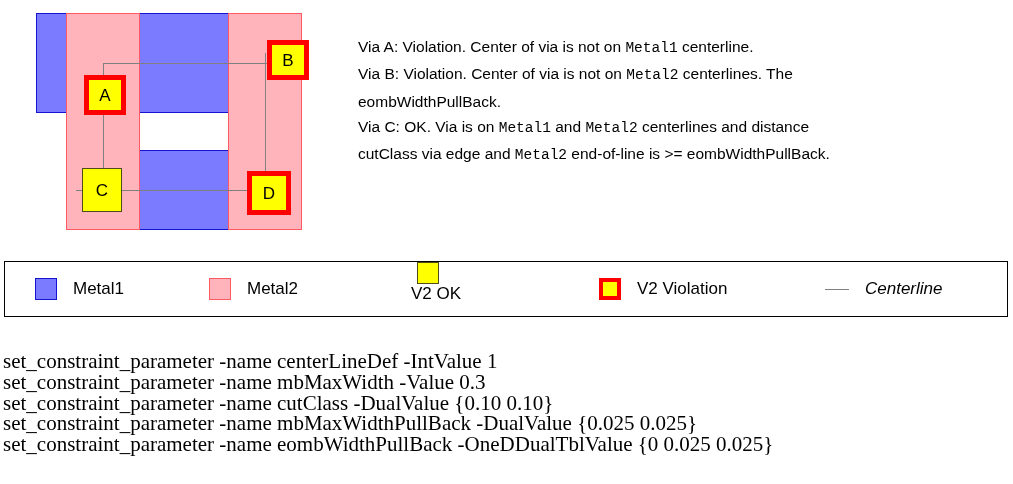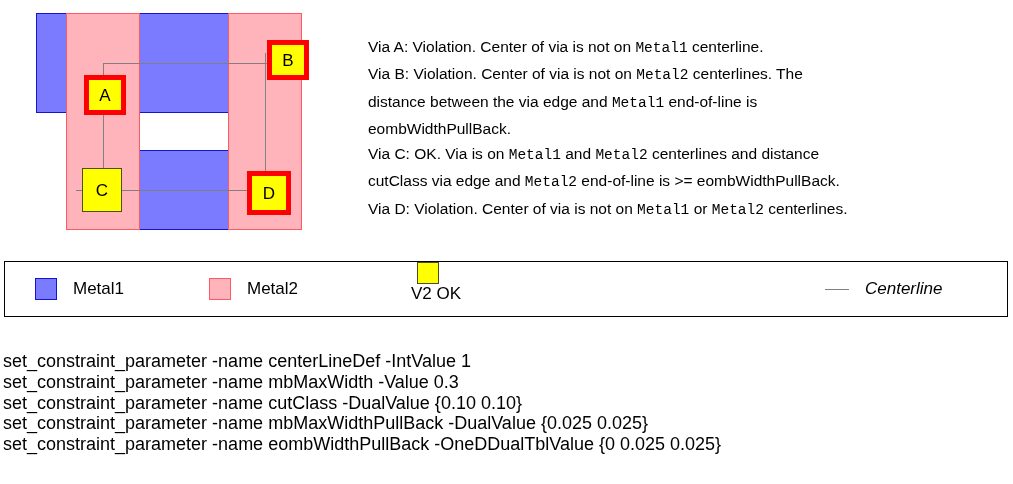--- a/index.html
+++ b/index.html
@@ -64,21 +64,21 @@
     font-size: 17px;
     line-height: 1;
     color: #000000;
   }
   .via.ok { border: 1px solid #4d4d1a; }
   .via.violation { border: 5px solid #ff0000; }
 
   
   #description {
     position: absolute;
-    left: 368px;
+    left: 358px;
     top: 34px;
     width: 642px;
     font-size: 15.5px;
     line-height: 25.3px;
     color: #000000;
     white-space: normal;
   }
   #description .ln { display: block; white-space: nowrap; }
   .mono {
     font-family: "Liberation Mono", monospace;
@@ -126,22 +126,22 @@
     font-size: 17px;
     white-space: nowrap;
   }
 
   
   #code-block {
     position: absolute;
     left: 3px;
     top: 351px;
     width: 1010px;
-    font-family: Liberation Sans, sans-serif;
-    font-size: 18px;
+    font-family: Liberation Serif, serif;
+    font-size: 21px;
     line-height: 20.8px;
     color: #000000;
     white-space: pre;
   }
   #code-block .code-line { display: block; white-space: pre; }
 </style>
 </head>
 <body>
 
 <div id="top-area">
@@ -175,40 +175,42 @@
     </div>
 
     <div class="via violation" style="left:211px; top:158px; width:44px; height:44px;">
       <span>D</span>
     </div>
   </div>
 
   <div id="description">
       <span class="ln"><span>Via A: Violation. Center of via is not on </span><span class="mono">Metal1</span><span> centerline.</span></span>
       <span class="ln"><span>Via B: Violation. Center of via is not on </span><span class="mono">Metal2</span><span> centerlines. The</span></span>
-      <span class="ln"><span>distance between the via edge and </span><span class="mono">Metal1</span><span> end-of-line is</span></span>
       <span class="ln"><span>eombWidthPullBack.</span></span>
       <span class="ln"><span>Via C: OK. Via is on </span><span class="mono">Metal1</span><span> and </span><span class="mono">Metal2</span><span> centerlines and distance</span></span>
       <span class="ln"><span>cutClass via edge and </span><span class="mono">Metal2</span><span> end-of-line is &gt;= eombWidthPullBack.</span></span>
-      <span class="ln"><span>Via D: Violation. Center of via is not on </span><span class="mono">Metal1</span><span> or </span><span class="mono">Metal2</span><span> centerlines.</span></span>
     </div>
 </div>
 
 <div id="legend">
     <div class="legend-item" style="left: 30px;">
       <span class="legend-swatch sw-metal1"></span>
       <span class="legend-label">Metal1</span>
     </div>
     <div class="legend-item" style="left: 204px;">
       <span class="legend-swatch sw-metal2"></span>
       <span class="legend-label">Metal2</span>
     </div>
     <div class="legend-item" style="left: 390px; flex-direction: column;">
       <span class="legend-swatch sw-v2ok"></span>
       <span class="legend-label">V2 OK</span>
     </div>
+    <div class="legend-item" style="left: 594px;">
+      <span class="legend-swatch sw-v2vio"></span>
+      <span class="legend-label">V2 Violation</span>
+    </div>
     <div class="legend-item" style="left: 820px; font-style: italic;">
       <span class="legend-swatch sw-line"></span>
       <span class="legend-label">Centerline</span>
     </div>
   </div>
 
 <div id="code-block"><span class="code-line">set_constraint_parameter -name centerLineDef -IntValue 1</span><span class="code-line">set_constraint_parameter -name mbMaxWidth -Value 0.3</span><span class="code-line">set_constraint_parameter -name cutClass -DualValue {0.10 0.10}</span><span class="code-line">set_constraint_parameter -name mbMaxWidthPullBack -DualValue {0.025 0.025}</span><span class="code-line">set_constraint_parameter -name eombWidthPullBack -OneDDualTblValue {0 0.025 0.025}</span></div>
 
 </body></html>

